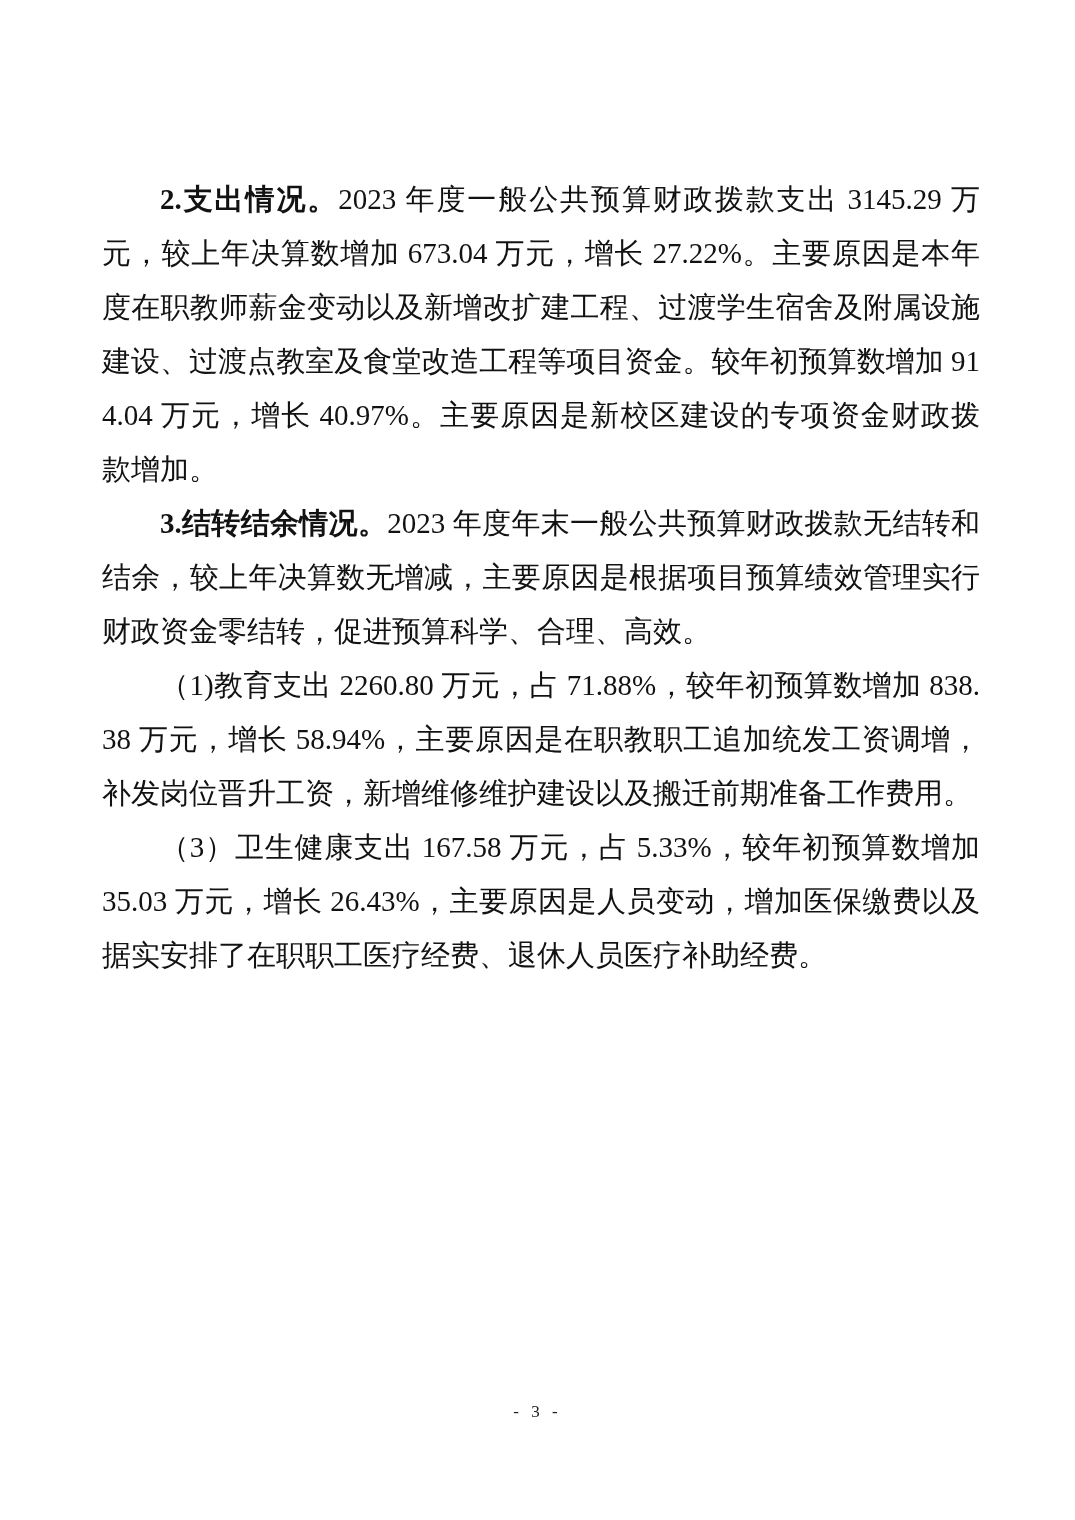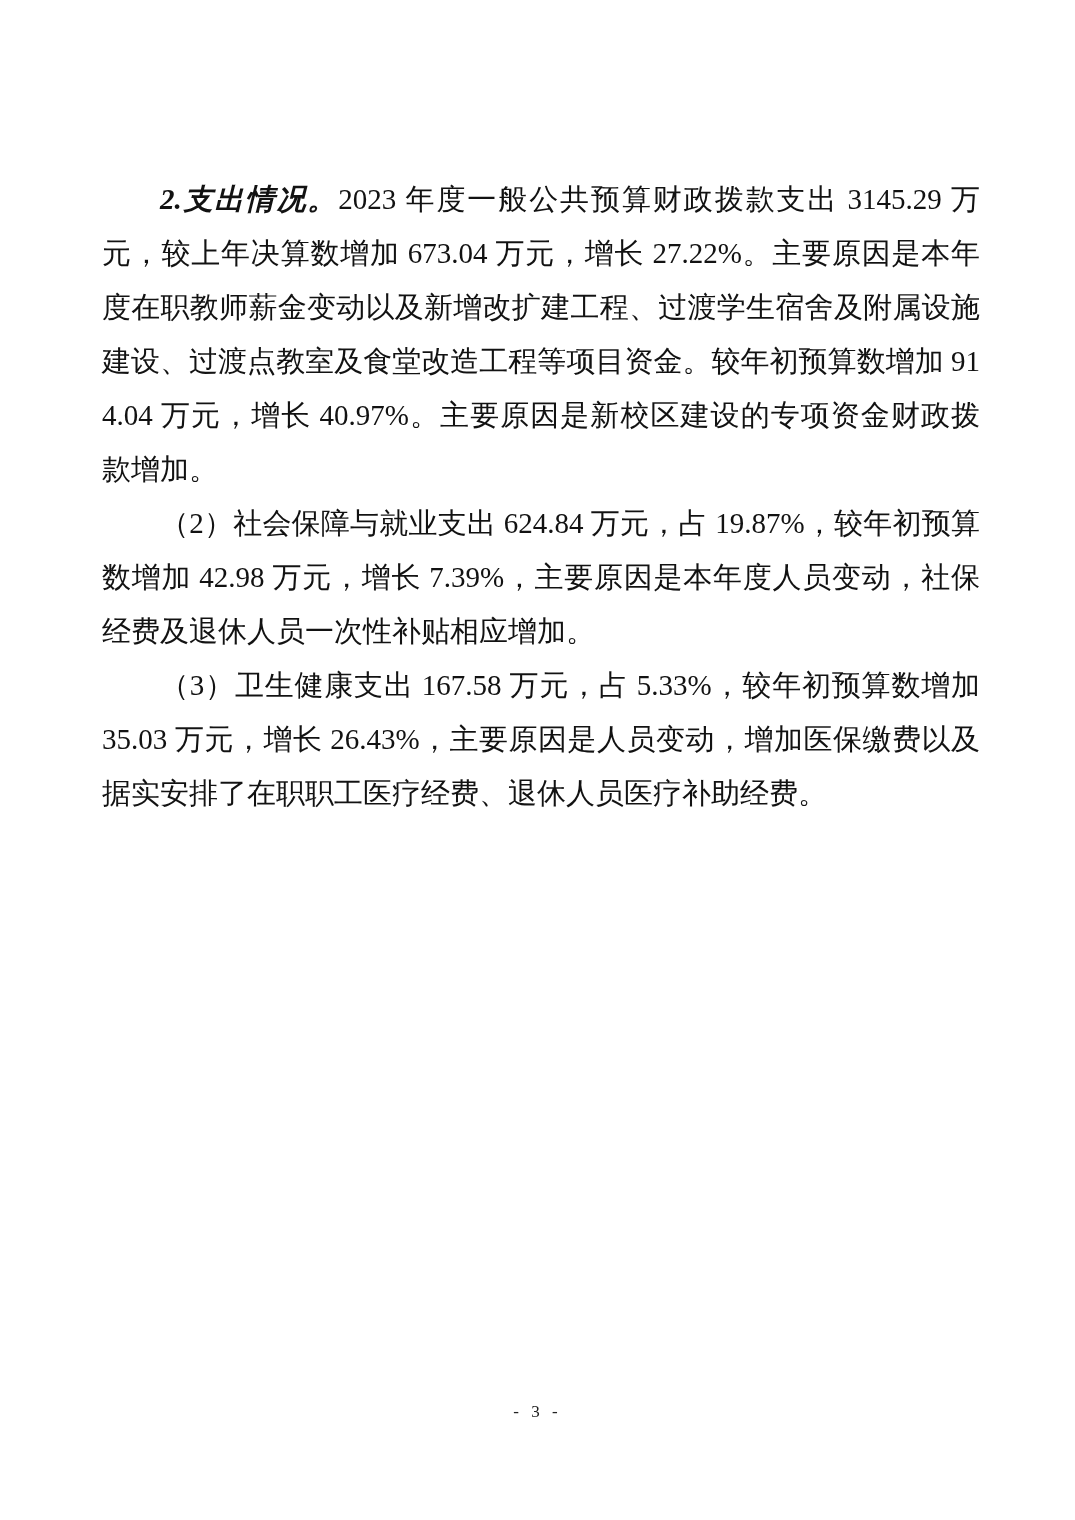--- a/index.html
+++ b/index.html
@@ -26,37 +26,37 @@
     text-align: justify;
   }
   .para {
     margin: 0;
     padding: 0;
     text-indent: 58px;
     word-break: break-all;
   }
   .para-heading {
     font-weight: 700;
-    font-style: italic;
   }
   .footer {
     position: absolute;
     top: 1400px;
     left: 0;
     width: 100%;
     text-align: center;
     font-size: 17px;
     line-height: 24px;
     letter-spacing: 4px;
     color: #222222;
   }
 </style>
 </head>
 <body>
 
 <div class="page">
   <div class="content">
     <p class="para"><span class="para-heading">2.支出情况。</span><span>2023 年度一般公共预算财政拨款支出 3145.29 万元，较上年决算数增加 673.04 万元，增长 27.22%。主要原因是本年度在职教师薪金变动以及新增改扩建工程、过渡学生宿舍及附属设施建设、过渡点教室及食堂改造工程等项目资金。较年初预算数增加 914.04 万元，增长 40.97%。主要原因是新校区建设的专项资金财政拨款增加。</span></p>
-    <p class="para"><span>（2）社会保障与就业支出 624.84 万元，占 19.87%，较年初预算数增加 42.98 万元，增长 7.39%，主要原因是本年度人员变动，社保经费及退休人员一次性补贴相应增加。</span></p>
+    <p class="para"><span class="para-heading">3.结转结余情况。</span><span>2023 年度年末一般公共预算财政拨款无结转和结余，较上年决算数无增减，主要原因是根据项目预算绩效管理实行财政资金零结转，促进预算科学、合理、高效。</span></p>
+    <p class="para"><span>（1)教育支出 2260.80 万元，占 71.88%，较年初预算数增加 838.38 万元，增长 58.94%，主要原因是在职教职工追加统发工资调增，补发岗位晋升工资，新增维修维护建设以及搬迁前期准备工作费用。</span></p>
     <p class="para"><span>（3）卫生健康支出 167.58 万元，占 5.33%，较年初预算数增加 35.03 万元，增长 26.43%，主要原因是人员变动，增加医保缴费以及据实安排了在职职工医疗经费、退休人员医疗补助经费。</span></p>
   </div>
   <div class="footer">- 3 -</div>
 </div>
 
 </body></html>

